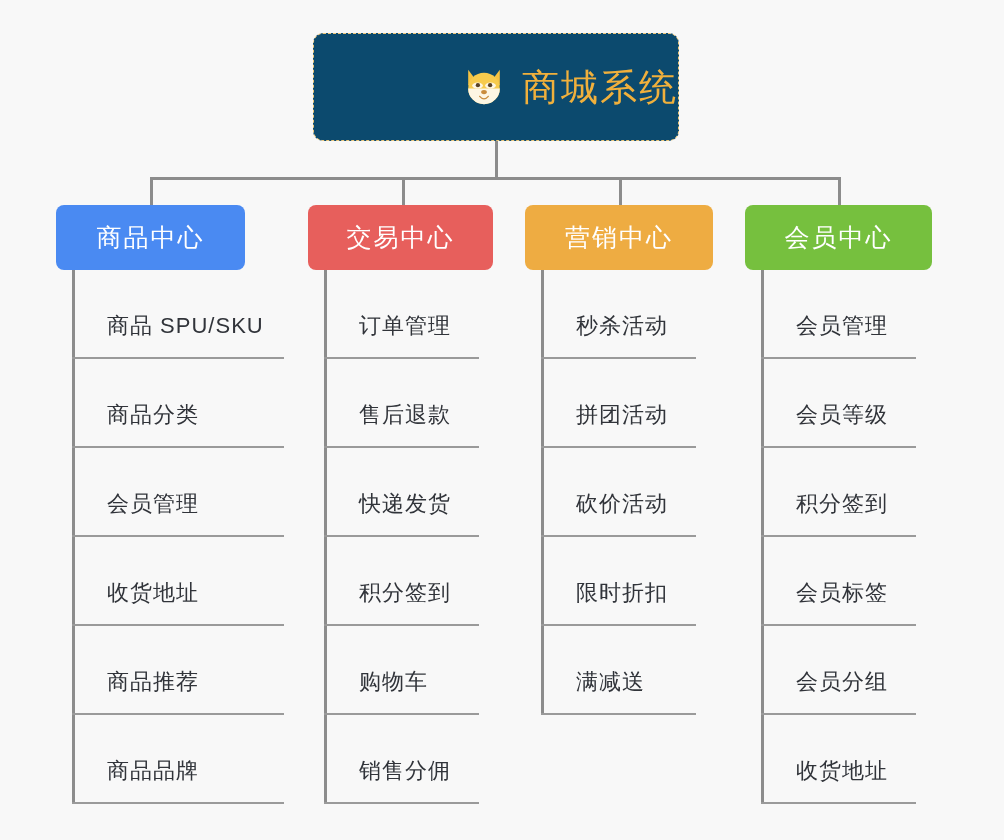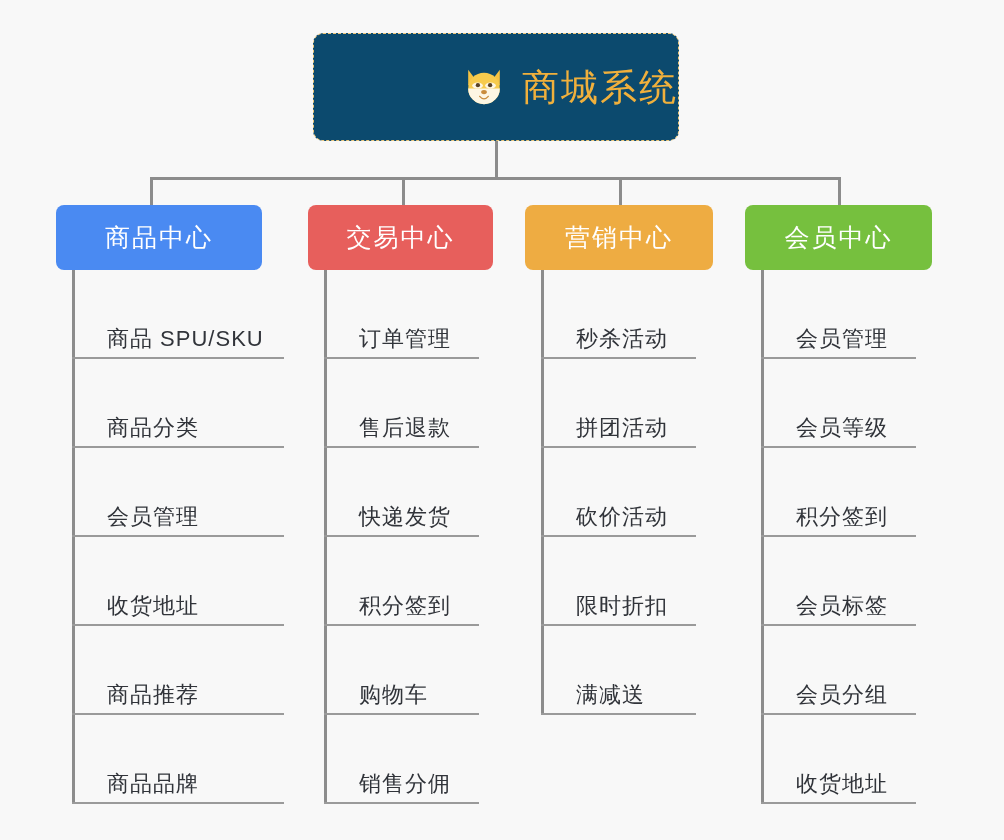--- a/index.html
+++ b/index.html
@@ -97,21 +97,21 @@
     position: absolute;
     left: -3px;
     bottom: 0;
     height: 2px;
     background: #9a9a9a;
   }
   .leaf-label {
     font-size: 22px;
     color: #31343a;
     line-height: 1;
-    padding-bottom: 9px;
+    padding-bottom: 22px;
     white-space: nowrap;
     letter-spacing: 1px;
   }
 </style>
 <style>.leaf-item::after{width:var(--uw,155px);}</style></head>
 <body>
 
 <div id="stage">
 
   <div class="root-node">
@@ -135,21 +135,21 @@
   <div class="conn conn-v" style="left:495px; top:141px; height:38px;"></div>
 
   <div class="conn conn-h" style="left:150px; top:177px; width:690px;"></div>
 
   <div class="conn conn-v" style="left:150px; top:177px; height:30px;"></div>
   <div class="conn conn-v" style="left:402px; top:177px; height:30px;"></div>
   <div class="conn conn-v" style="left:619px; top:177px; height:30px;"></div>
   <div class="conn conn-v" style="left:838px; top:177px; height:30px;"></div>
 
   <div class="column" style="left:56px;">
-    <div class="cat-box" style="width:206px; background:#4a8af2;">
+    <div class="cat-box" style="width:189px; background:#4a8af2;">
       <span>商品中心</span>
     </div>
     <div class="leaf-list">
       <div class="leaf-item" style="--uw: 212px;">
           <span class="leaf-label">商品 SPU/SKU</span>
         </div>
       <div class="leaf-item" style="--uw: 212px;">
           <span class="leaf-label">商品分类</span>
         </div>
       <div class="leaf-item" style="--uw: 212px;">

